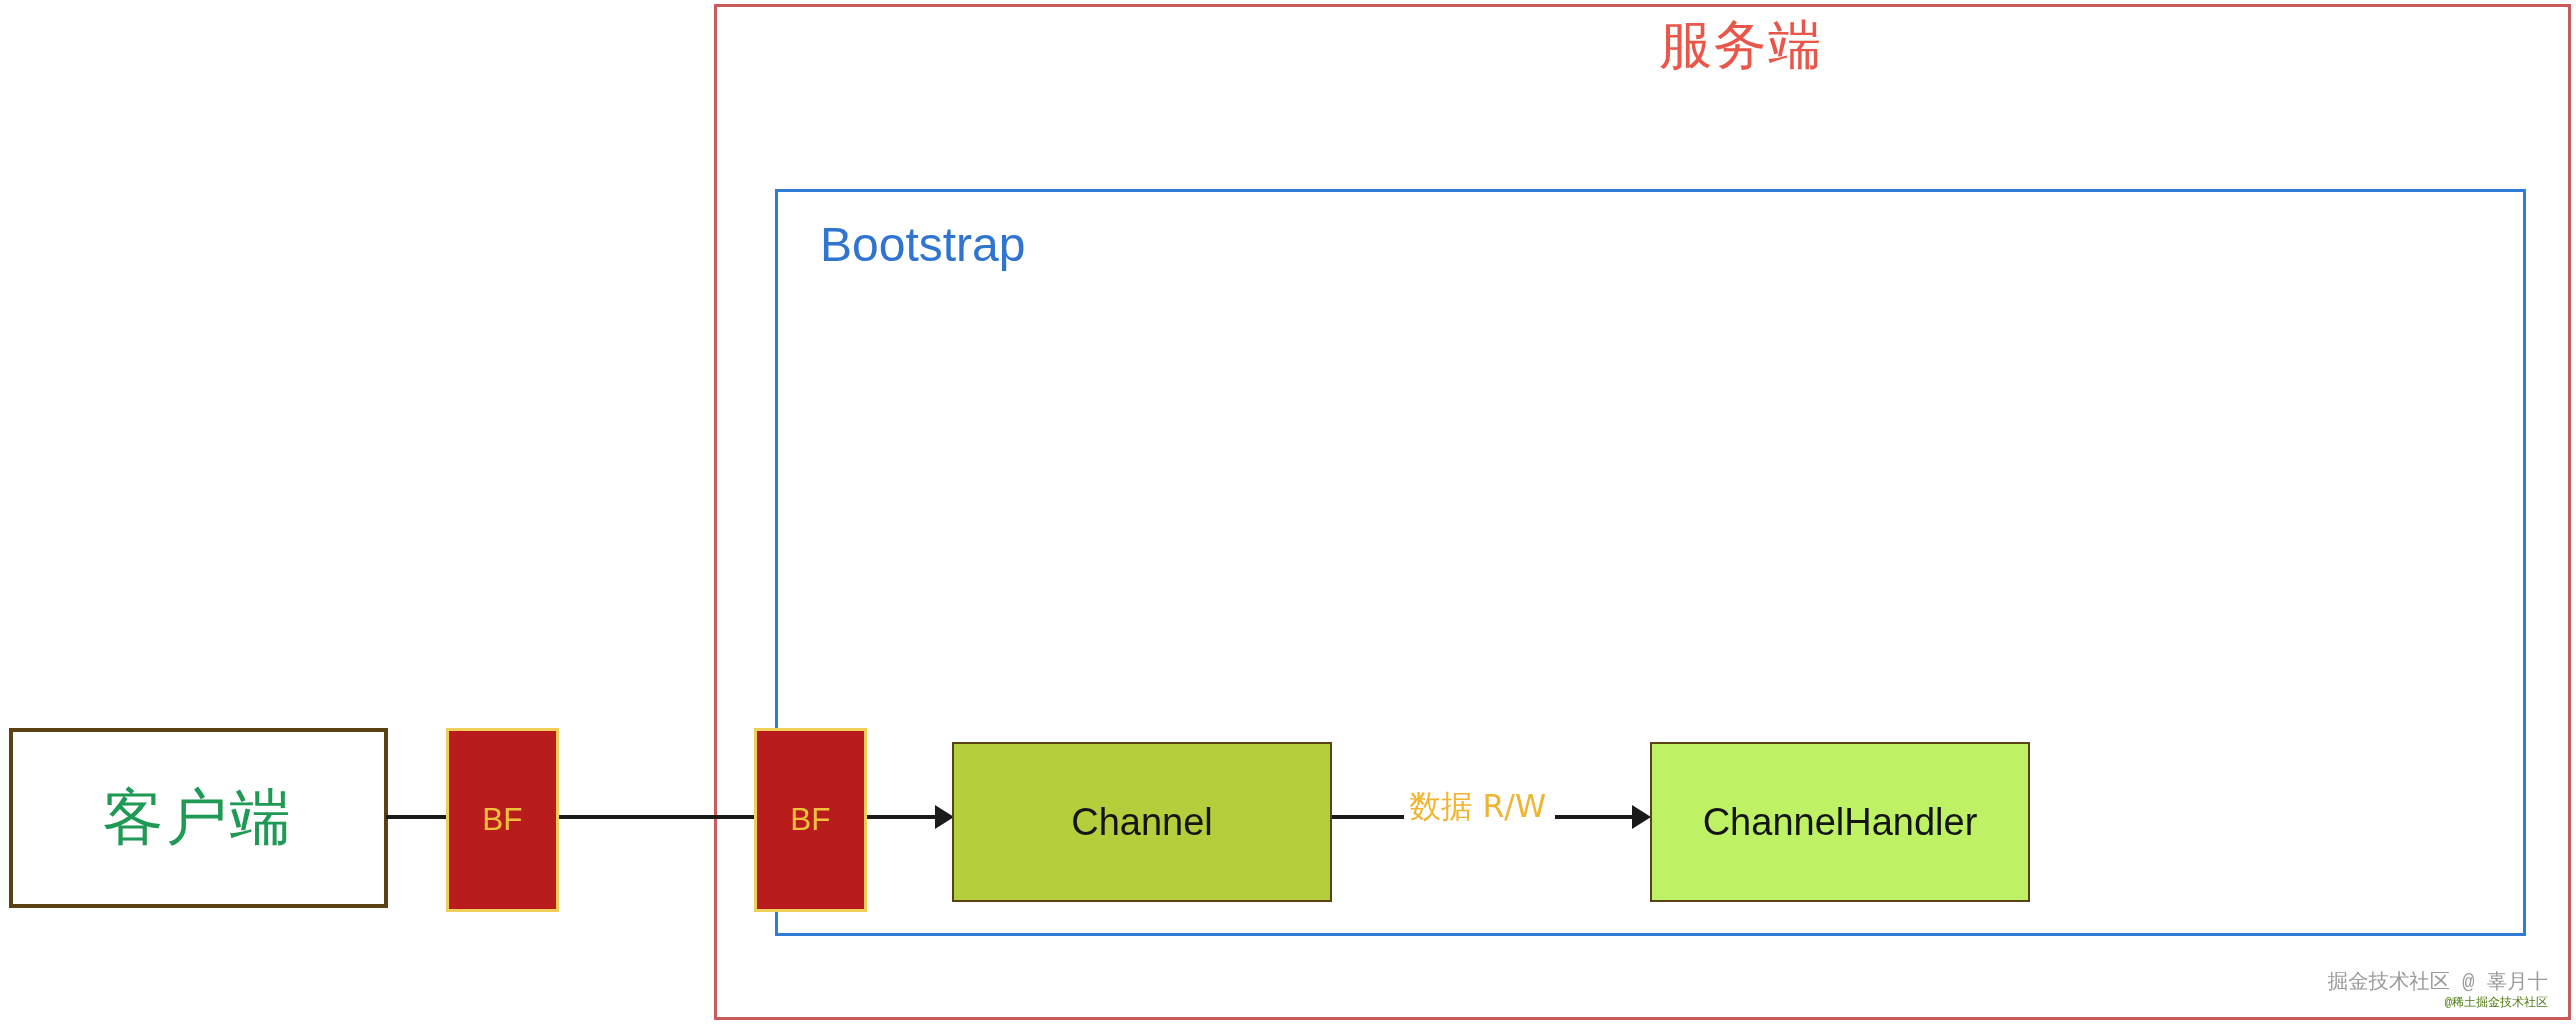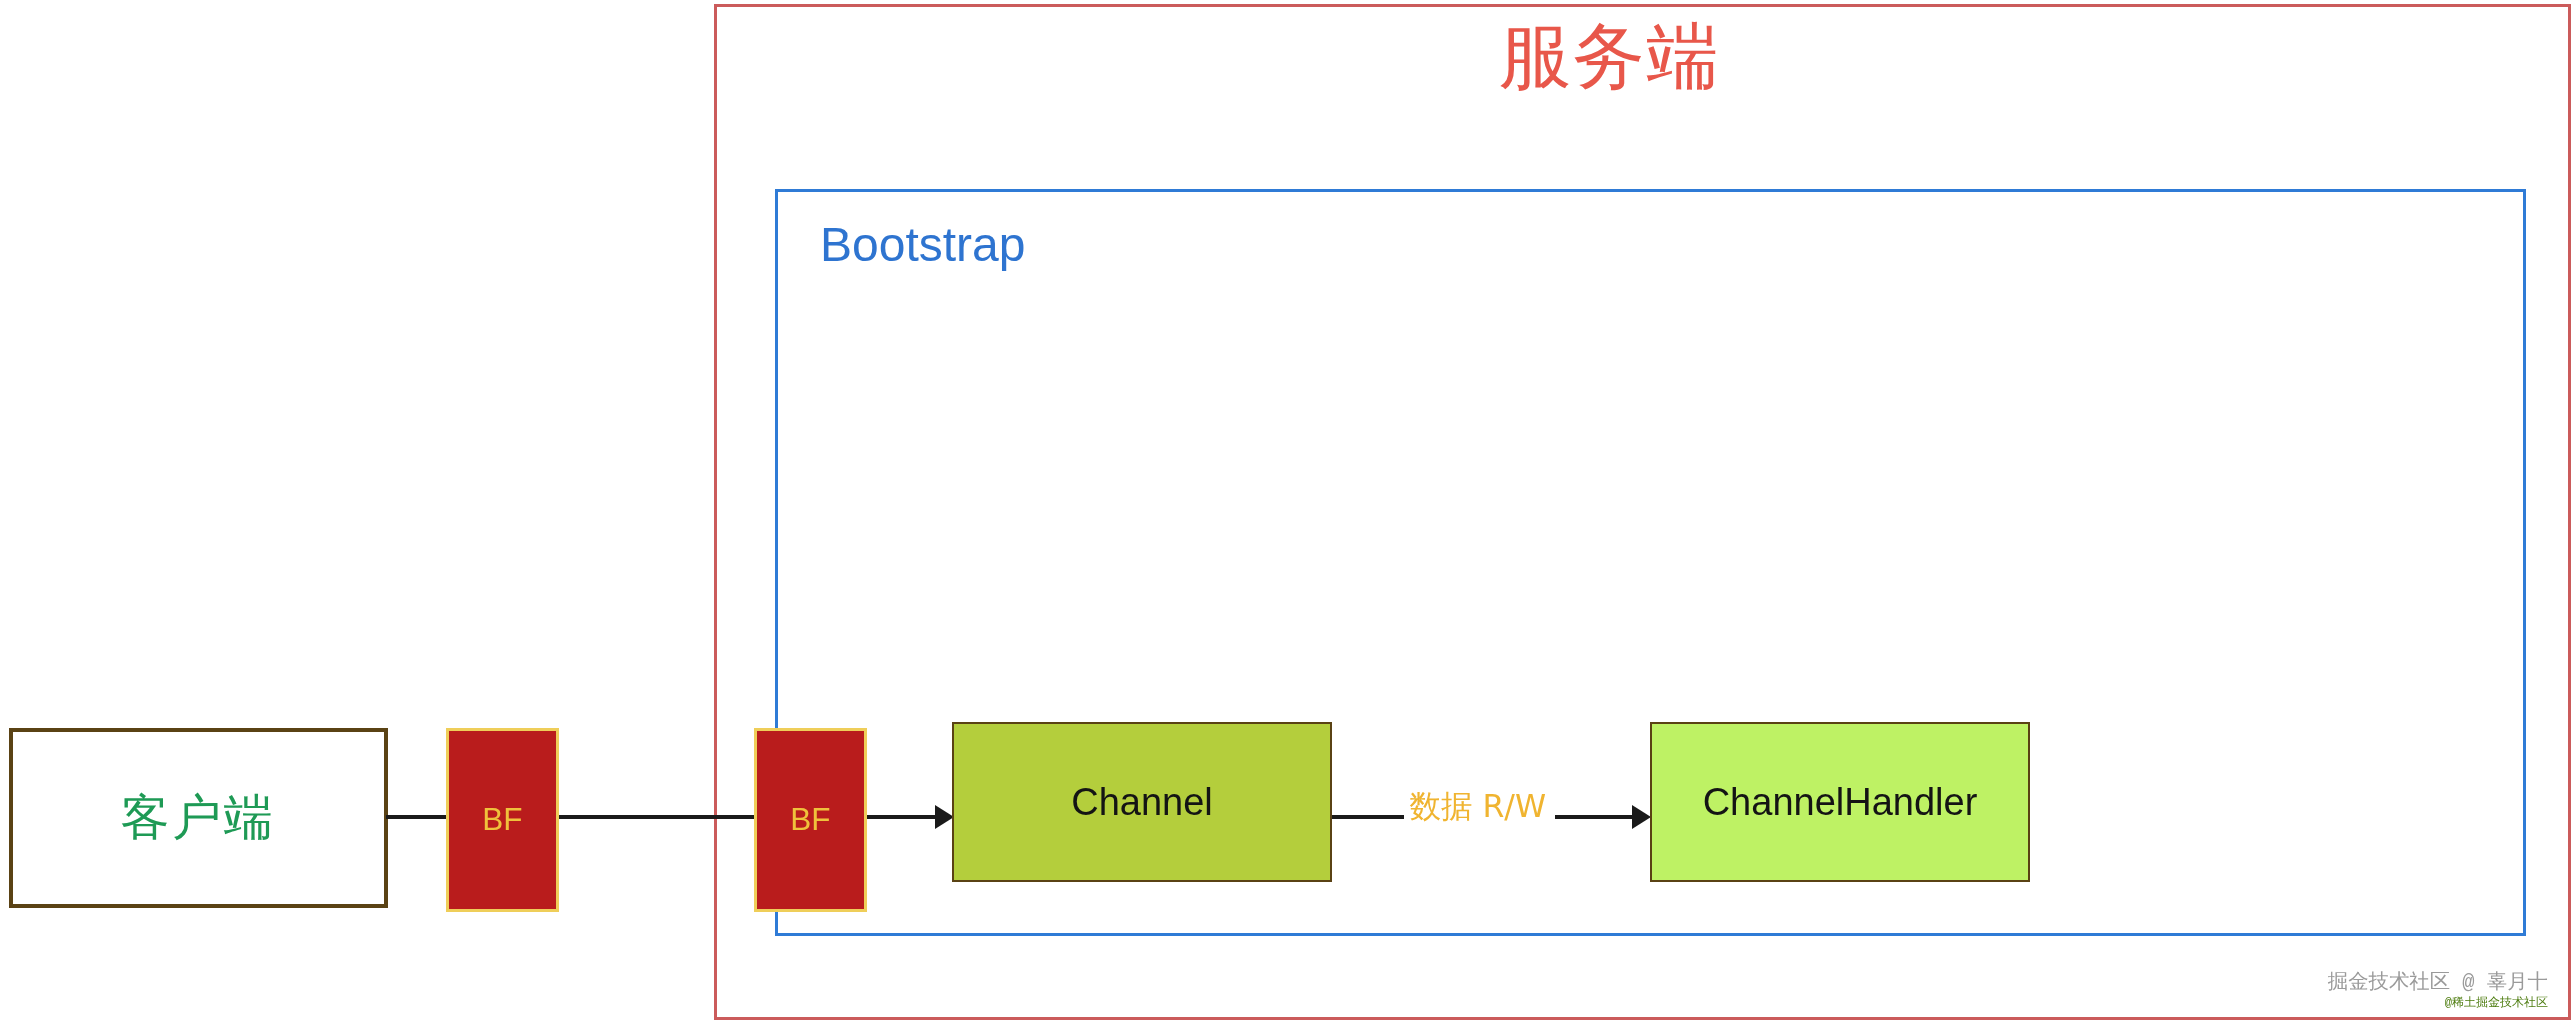--- a/index.html
+++ b/index.html
@@ -27,23 +27,23 @@
     height: 1016px;
     border: 3.4px solid #CB5B5B;
     box-sizing: border-box;
     background: transparent;
   }
   .server-title {
     position: absolute;
     left: 1499px;
     top: 15.3px;
     width: 324px;
-    text-align: left;
+    text-align: right;
     color: #E8574A;
-    font-size: 72px;
+    font-size: 53px;
     line-height: 1.15;
     letter-spacing: 1.7px;
     white-space: nowrap;
     font-family: "DejaVu Sans", "Liberation Sans", sans-serif;
   }
 
   
   .bootstrap-box {
     position: absolute;
     left: 775px;
@@ -74,21 +74,21 @@
     height: 180px;
     border: 4.3px solid #5A4214;
     box-sizing: border-box;
     background: #ffffff;
     display: flex;
     align-items: center;
     justify-content: center;
   }
   .client-label {
     color: #1E9A55;
-    font-size: 49px;
+    font-size: 61px;
     letter-spacing: 2.6px;
     white-space: nowrap;
     font-family: "DejaVu Sans", "Liberation Sans", sans-serif;
   }
 
   
   .bf-box {
     position: absolute;
     top: 728px;
     width: 113px;
@@ -106,21 +106,21 @@
   .bf-label {
     color: #EFC13C;
     font-size: 31.5px;
     line-height: 1;
     white-space: nowrap;
   }
 
   
   .node-box {
     position: absolute;
-    top: 722px;
+    top: 742px;
     width: 380px;
     height: 160px;
     border: 2.6px solid #5A4214;
     box-sizing: border-box;
     display: flex;
     align-items: center;
     justify-content: center;
     z-index: 3;
   }
   .node-box.channel {

